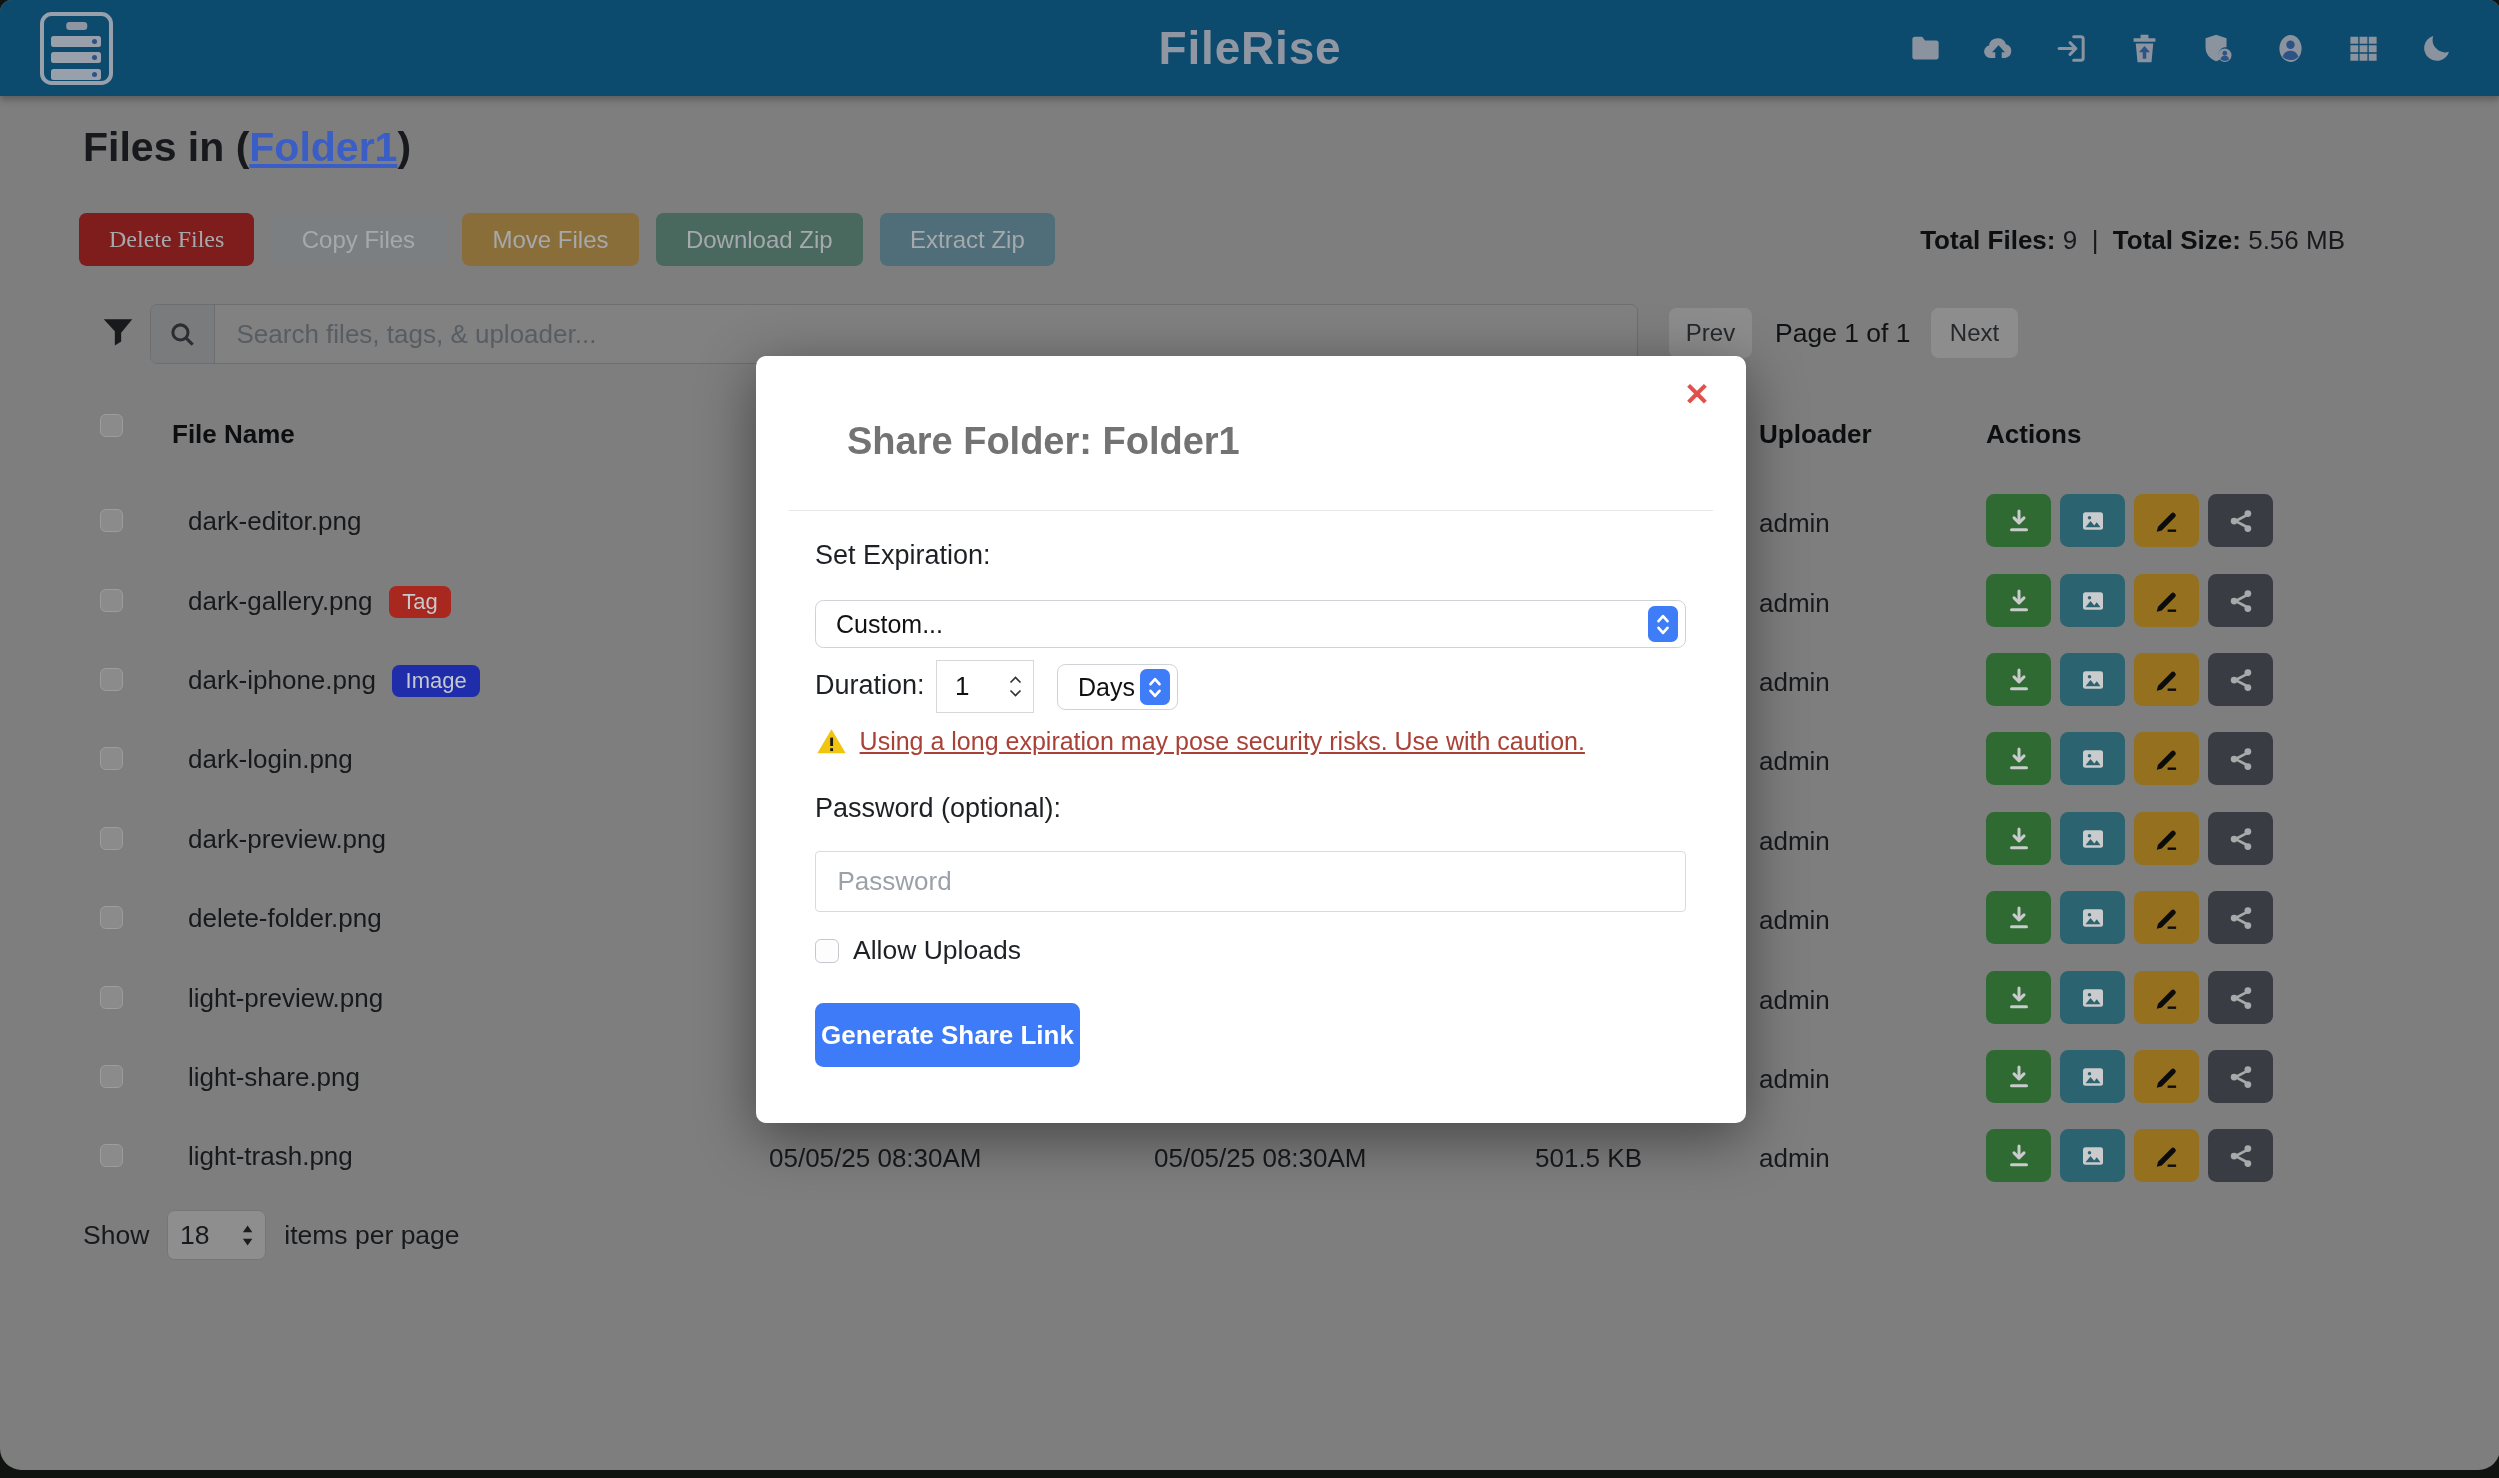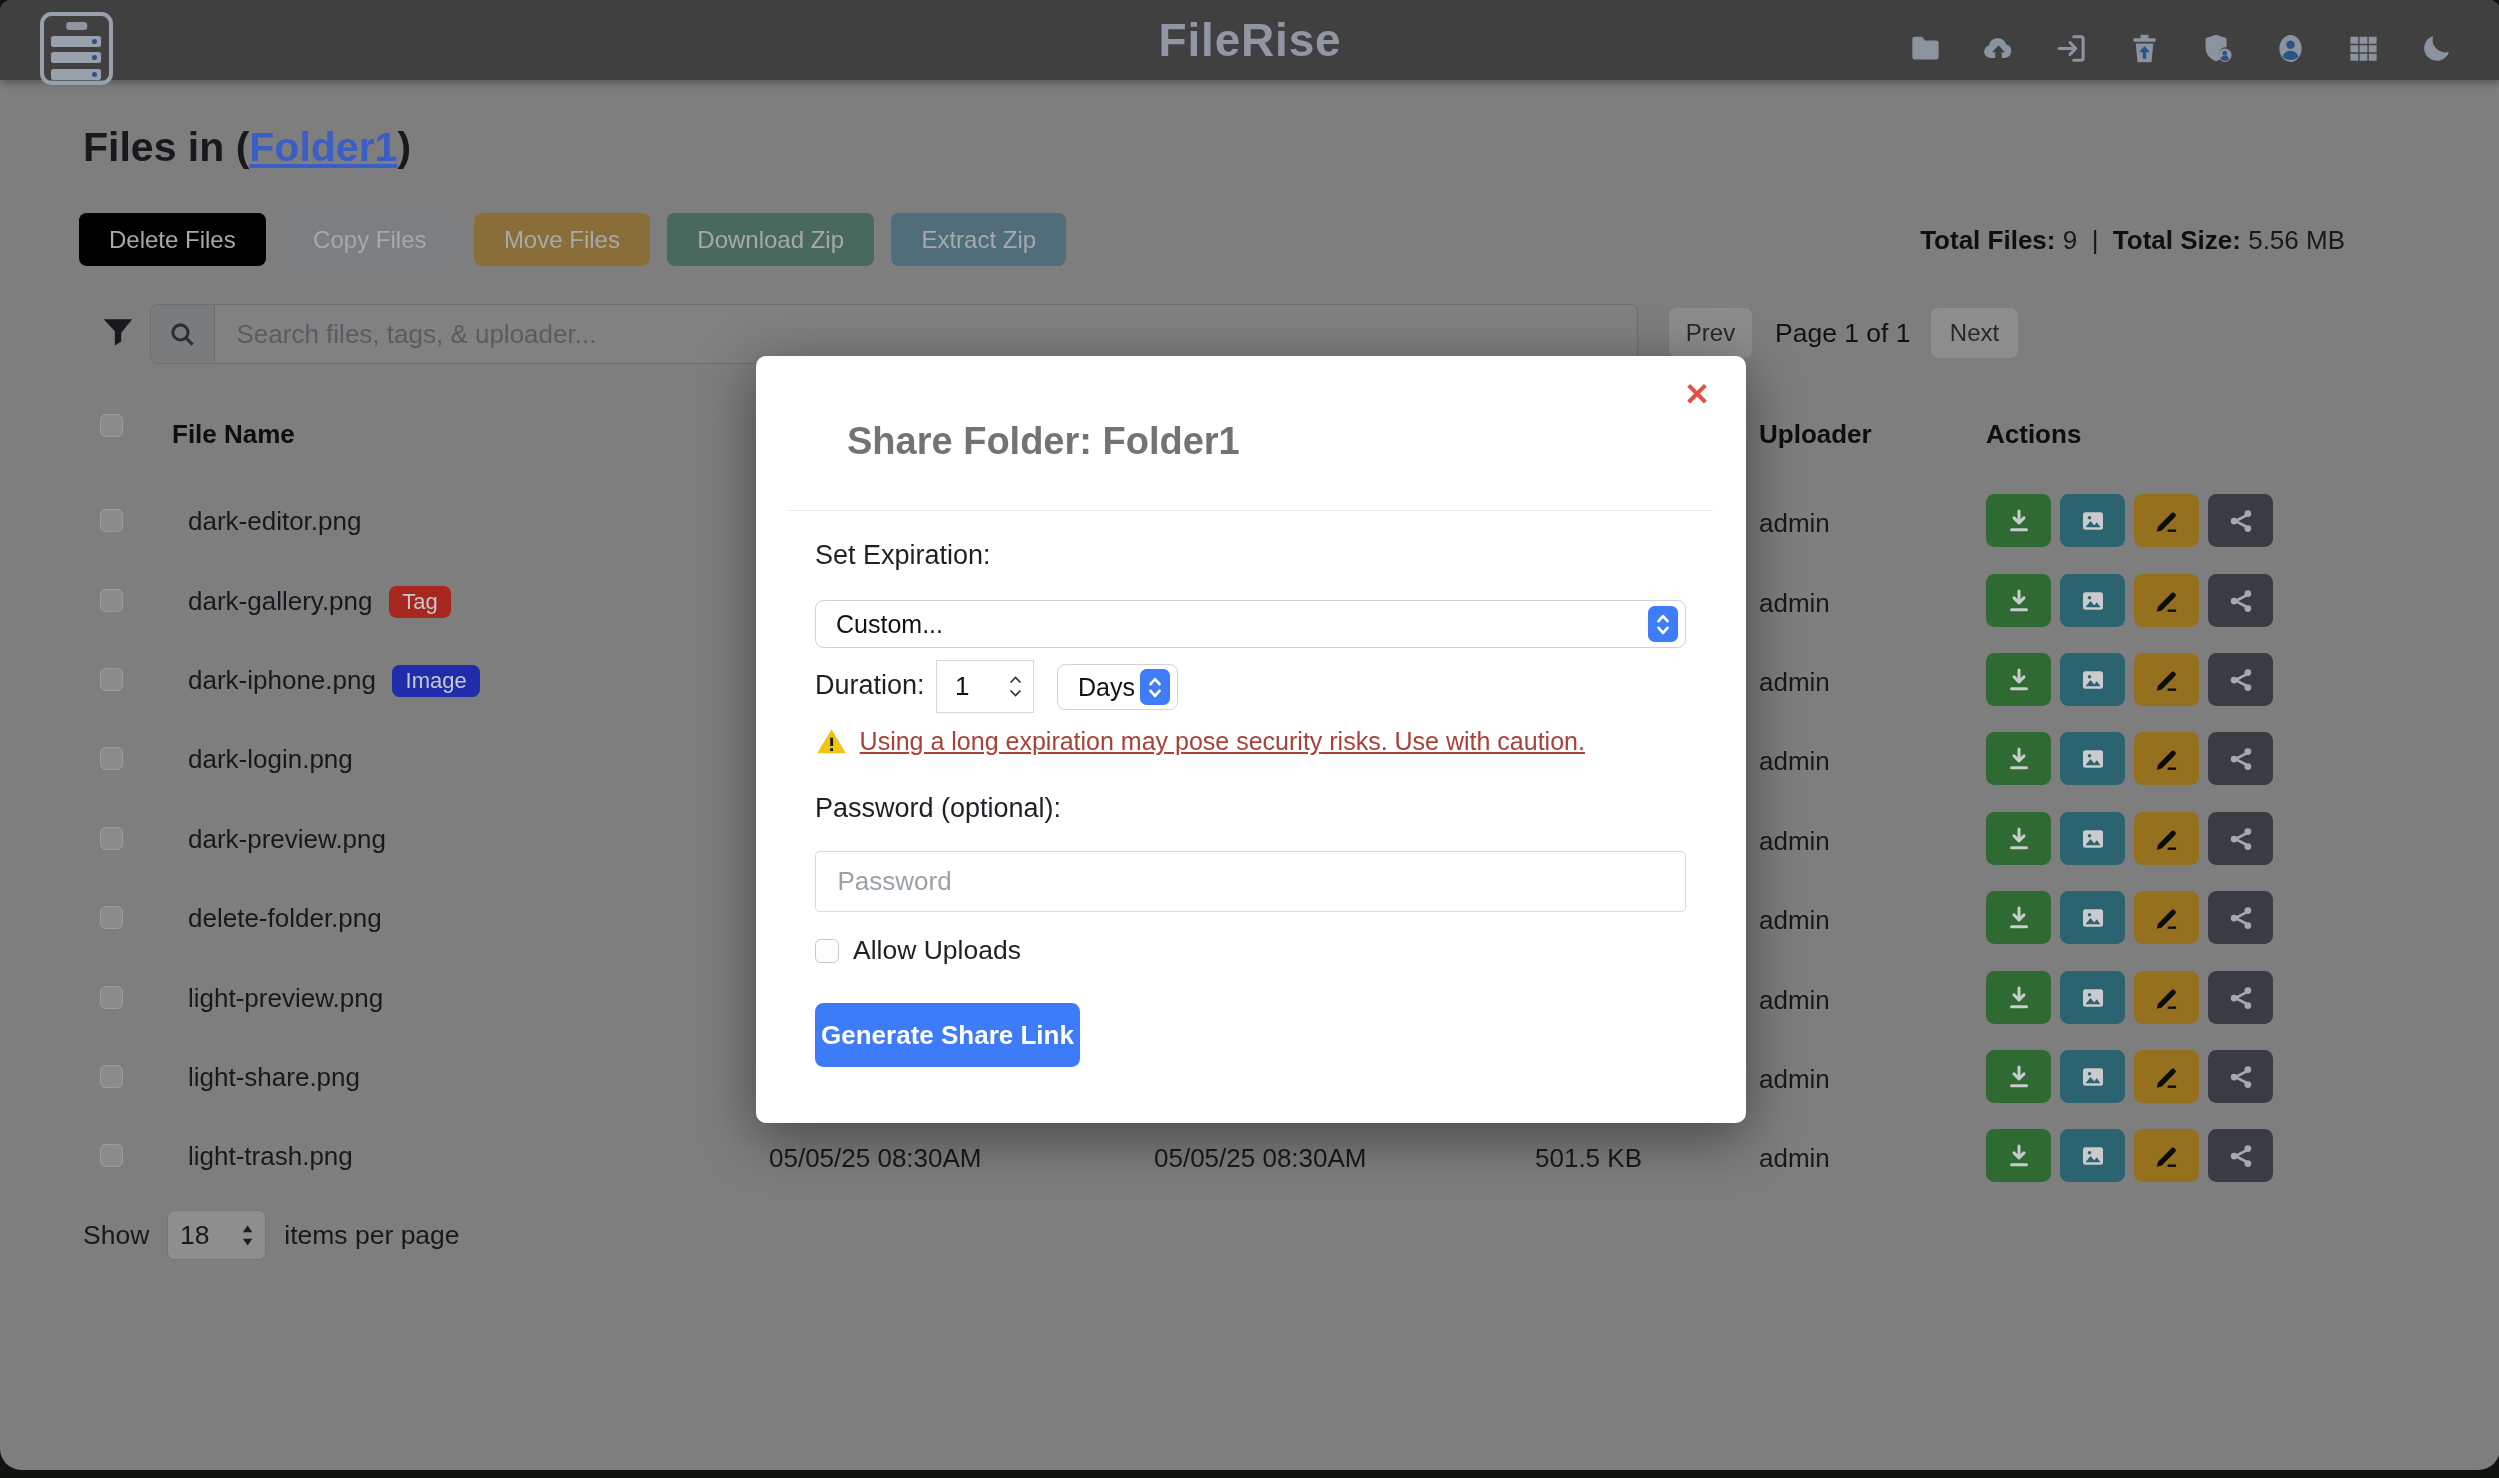--- a/index.html
+++ b/index.html
@@ -2,21 +2,21 @@
 <html style="font-size:13.2px"><head>
 <meta charset="utf-8">
 <style>
   * { margin:0; padding:0; box-sizing:border-box; }
   html,body { width:2500px; height:1478px; overflow:hidden; background:#10130f;
               font-family:"Liberation Sans", sans-serif; }
   .app { position:absolute; left:0; top:0; width:2500px; height:1470px;
          background:#7e7e7e; border-radius:11.6px 11.6px 21.5px 21.5px; overflow:hidden; }
 
   
-  .navbar { position:absolute; left:0; top:0; width:100%; height:80px; background:#404040;
+  .navbar { position:absolute; left:0; top:0; width:100%; height:96px; background:#0c4a6e;
             box-shadow:0 4.1px 6.6px rgba(0,0,0,0.25); }
   .menu-btn { position:absolute; left:40px; top:11.6px; width:73px; height:73px;
               border:4.1px solid #98a0ab; border-radius:11.6px; cursor:pointer; }
   .menu-pill { position:absolute; left:50%; transform:translateX(-50%); top:6.6px; width:21.5px; height:8.3px;
                background:#8f96a1; border-radius:3.3px; }
   .menu-bar { position:absolute; left:7.4px; width:50px; height:11.6px; background:#98a0ab; border-radius:2.5px; }
   .menu-bar::after { content:""; position:absolute; right:4.1px; top:3.3px; width:5px; height:5px;
                      border-radius:50%; background:#2d5286; }
   .brand { position:absolute; left:50%; top:50%; transform:translate(-50%,-50%);
            font-size:46px; font-weight:bold; color:#9097a2; letter-spacing:0.8px; }
@@ -182,21 +182,21 @@
           </svg>
         </div>
       </div>
   </div>
 
   <div class="heading">
     <span>Files in (</span><a>Folder1</a><span>)</span>
   </div>
 
   <div class="toolbar" id="toolbar">
-      <button class="tb-btn" style="background: #000000; color: rgb(166, 169, 172);">Delete Files</button>
+      <button class="tb-btn" style="background: #7f1d1d; color: rgb(166, 169, 172); font-family: Liberation Serif, serif;">Delete Files</button>
       <button class="tb-btn" style="background: rgb(124, 127, 130); color: rgb(166, 169, 172);">Copy Files</button>
       <button class="tb-btn" style="background: rgb(138, 110, 58); color: rgb(166, 169, 172);">Move Files</button>
       <button class="tb-btn" style="background: rgb(73, 105, 94); color: rgb(166, 169, 172);">Download Zip</button>
       <button class="tb-btn" style="background: rgb(79, 110, 121); color: rgb(166, 169, 172);">Extract Zip</button>
     </div>
 
   <div class="summary">
     <b>Total Files:</b>
     <span>9</span>
     &nbsp;<span>|</span>&nbsp;

